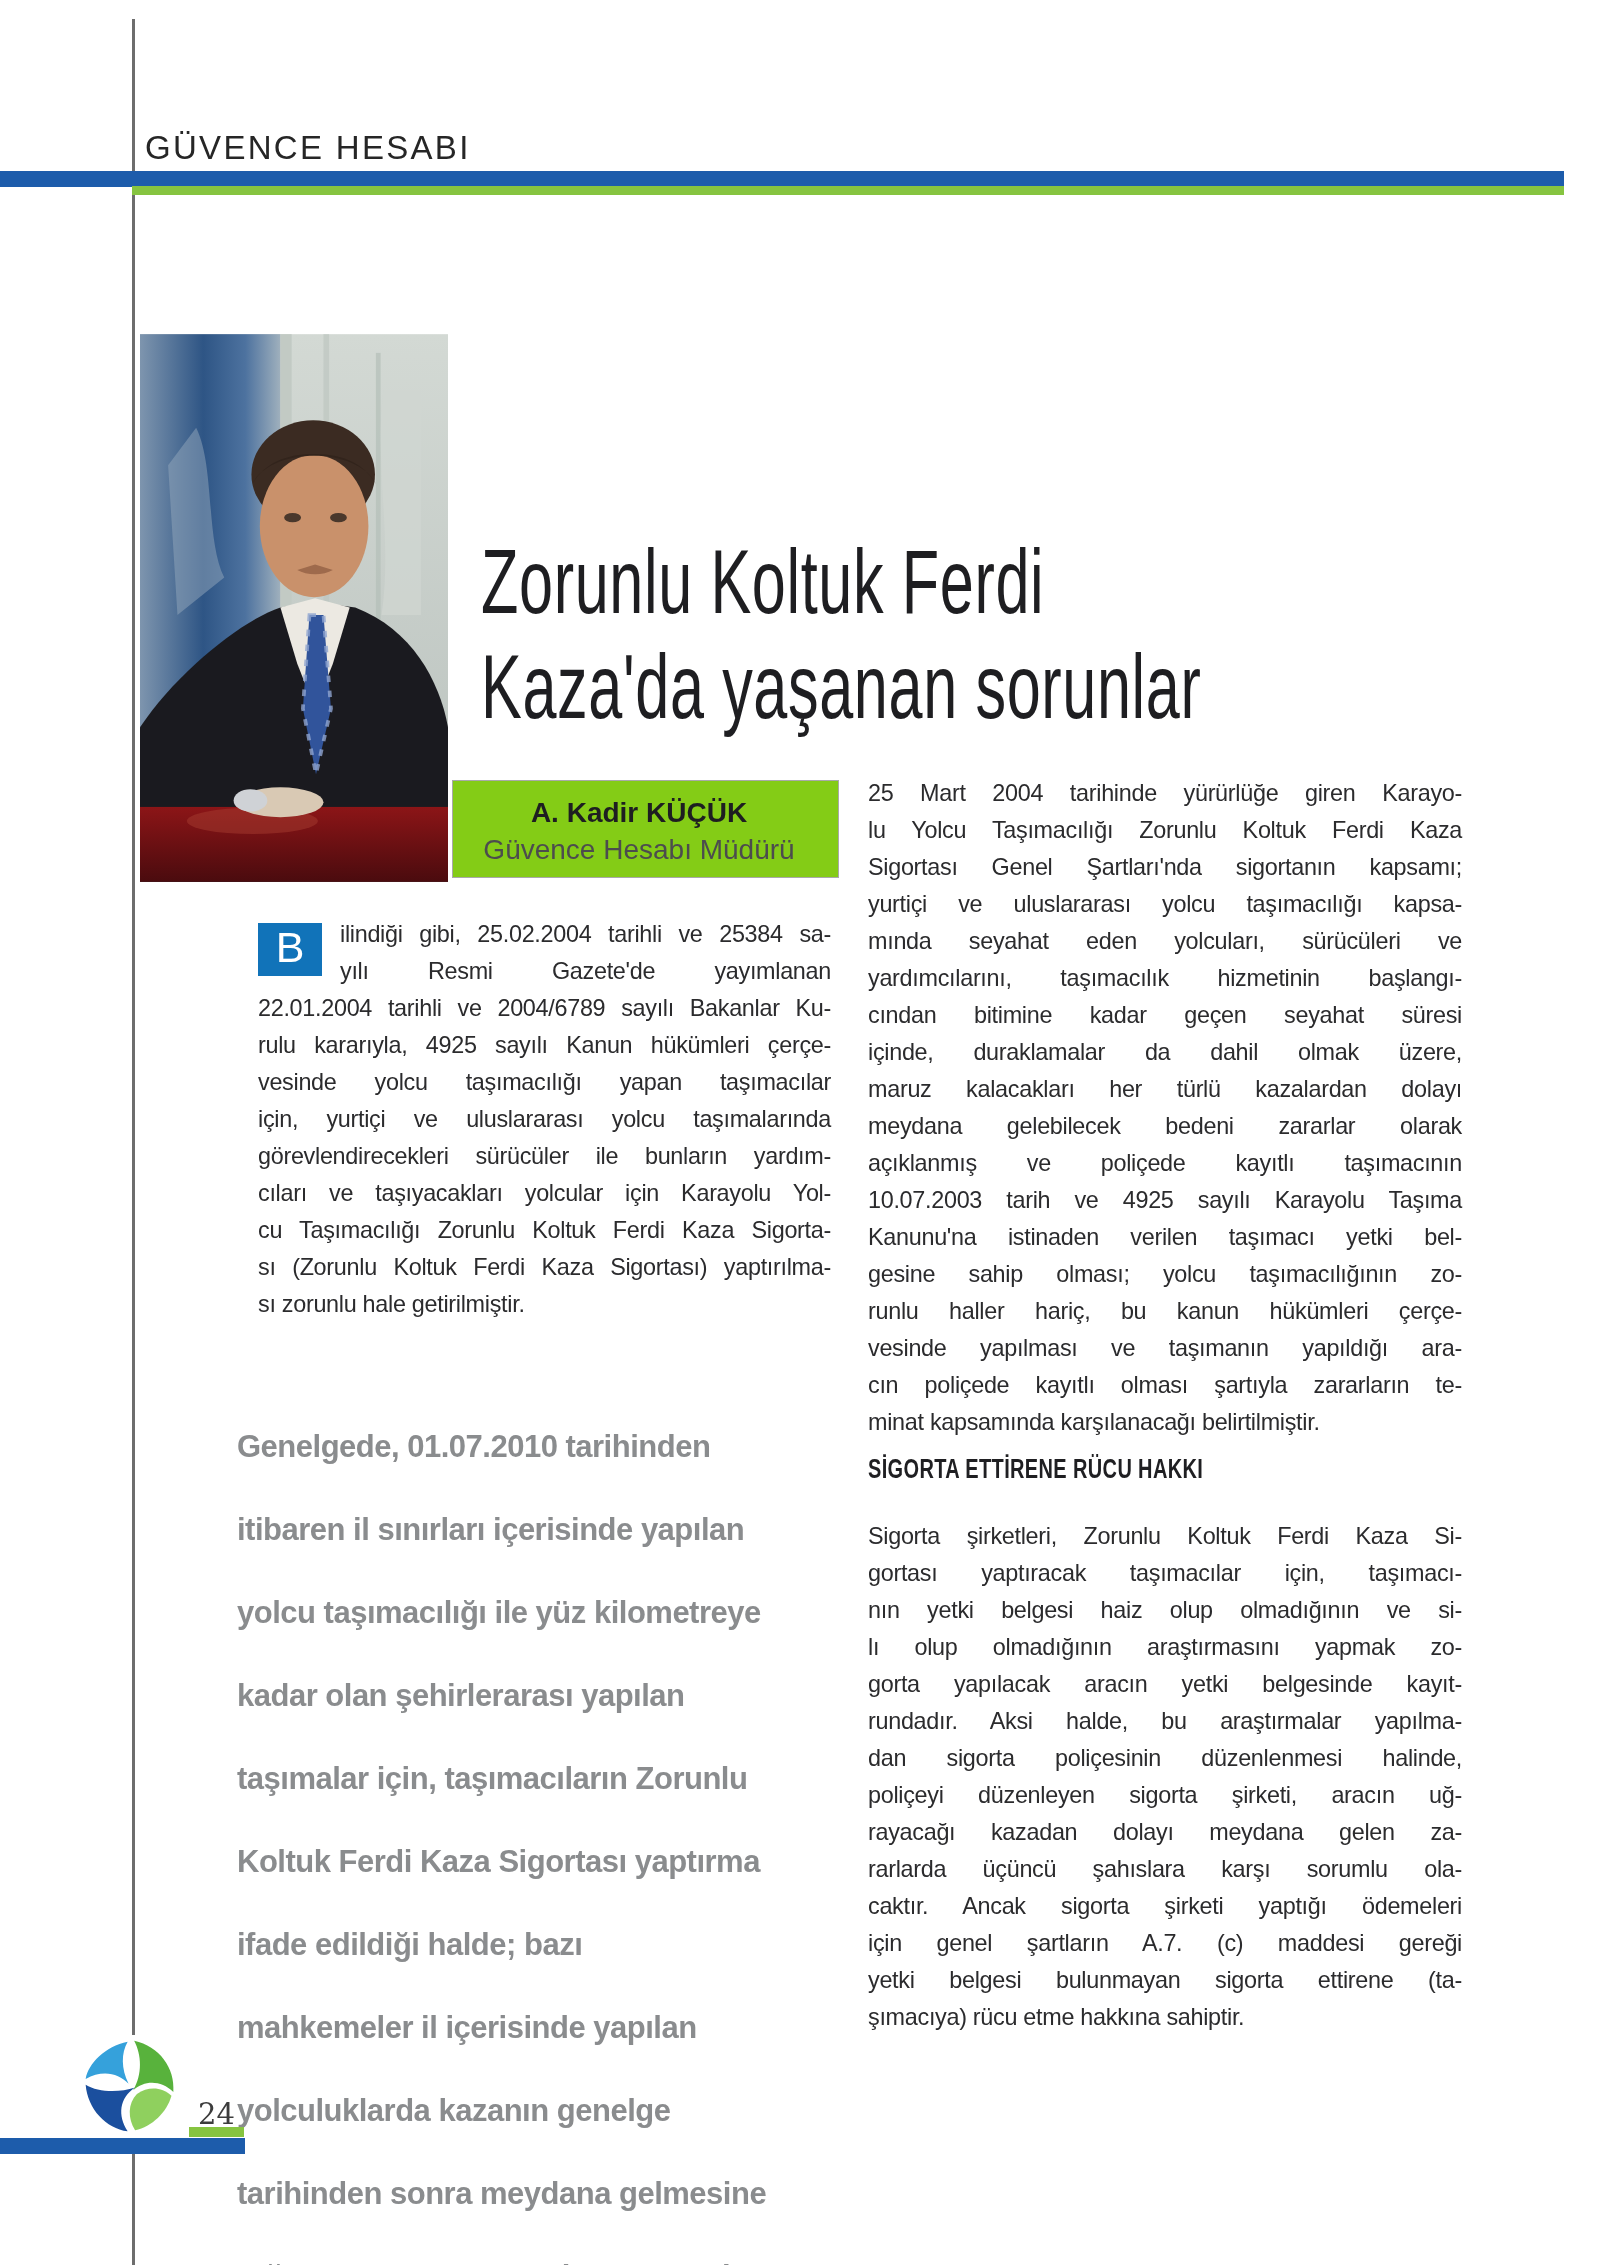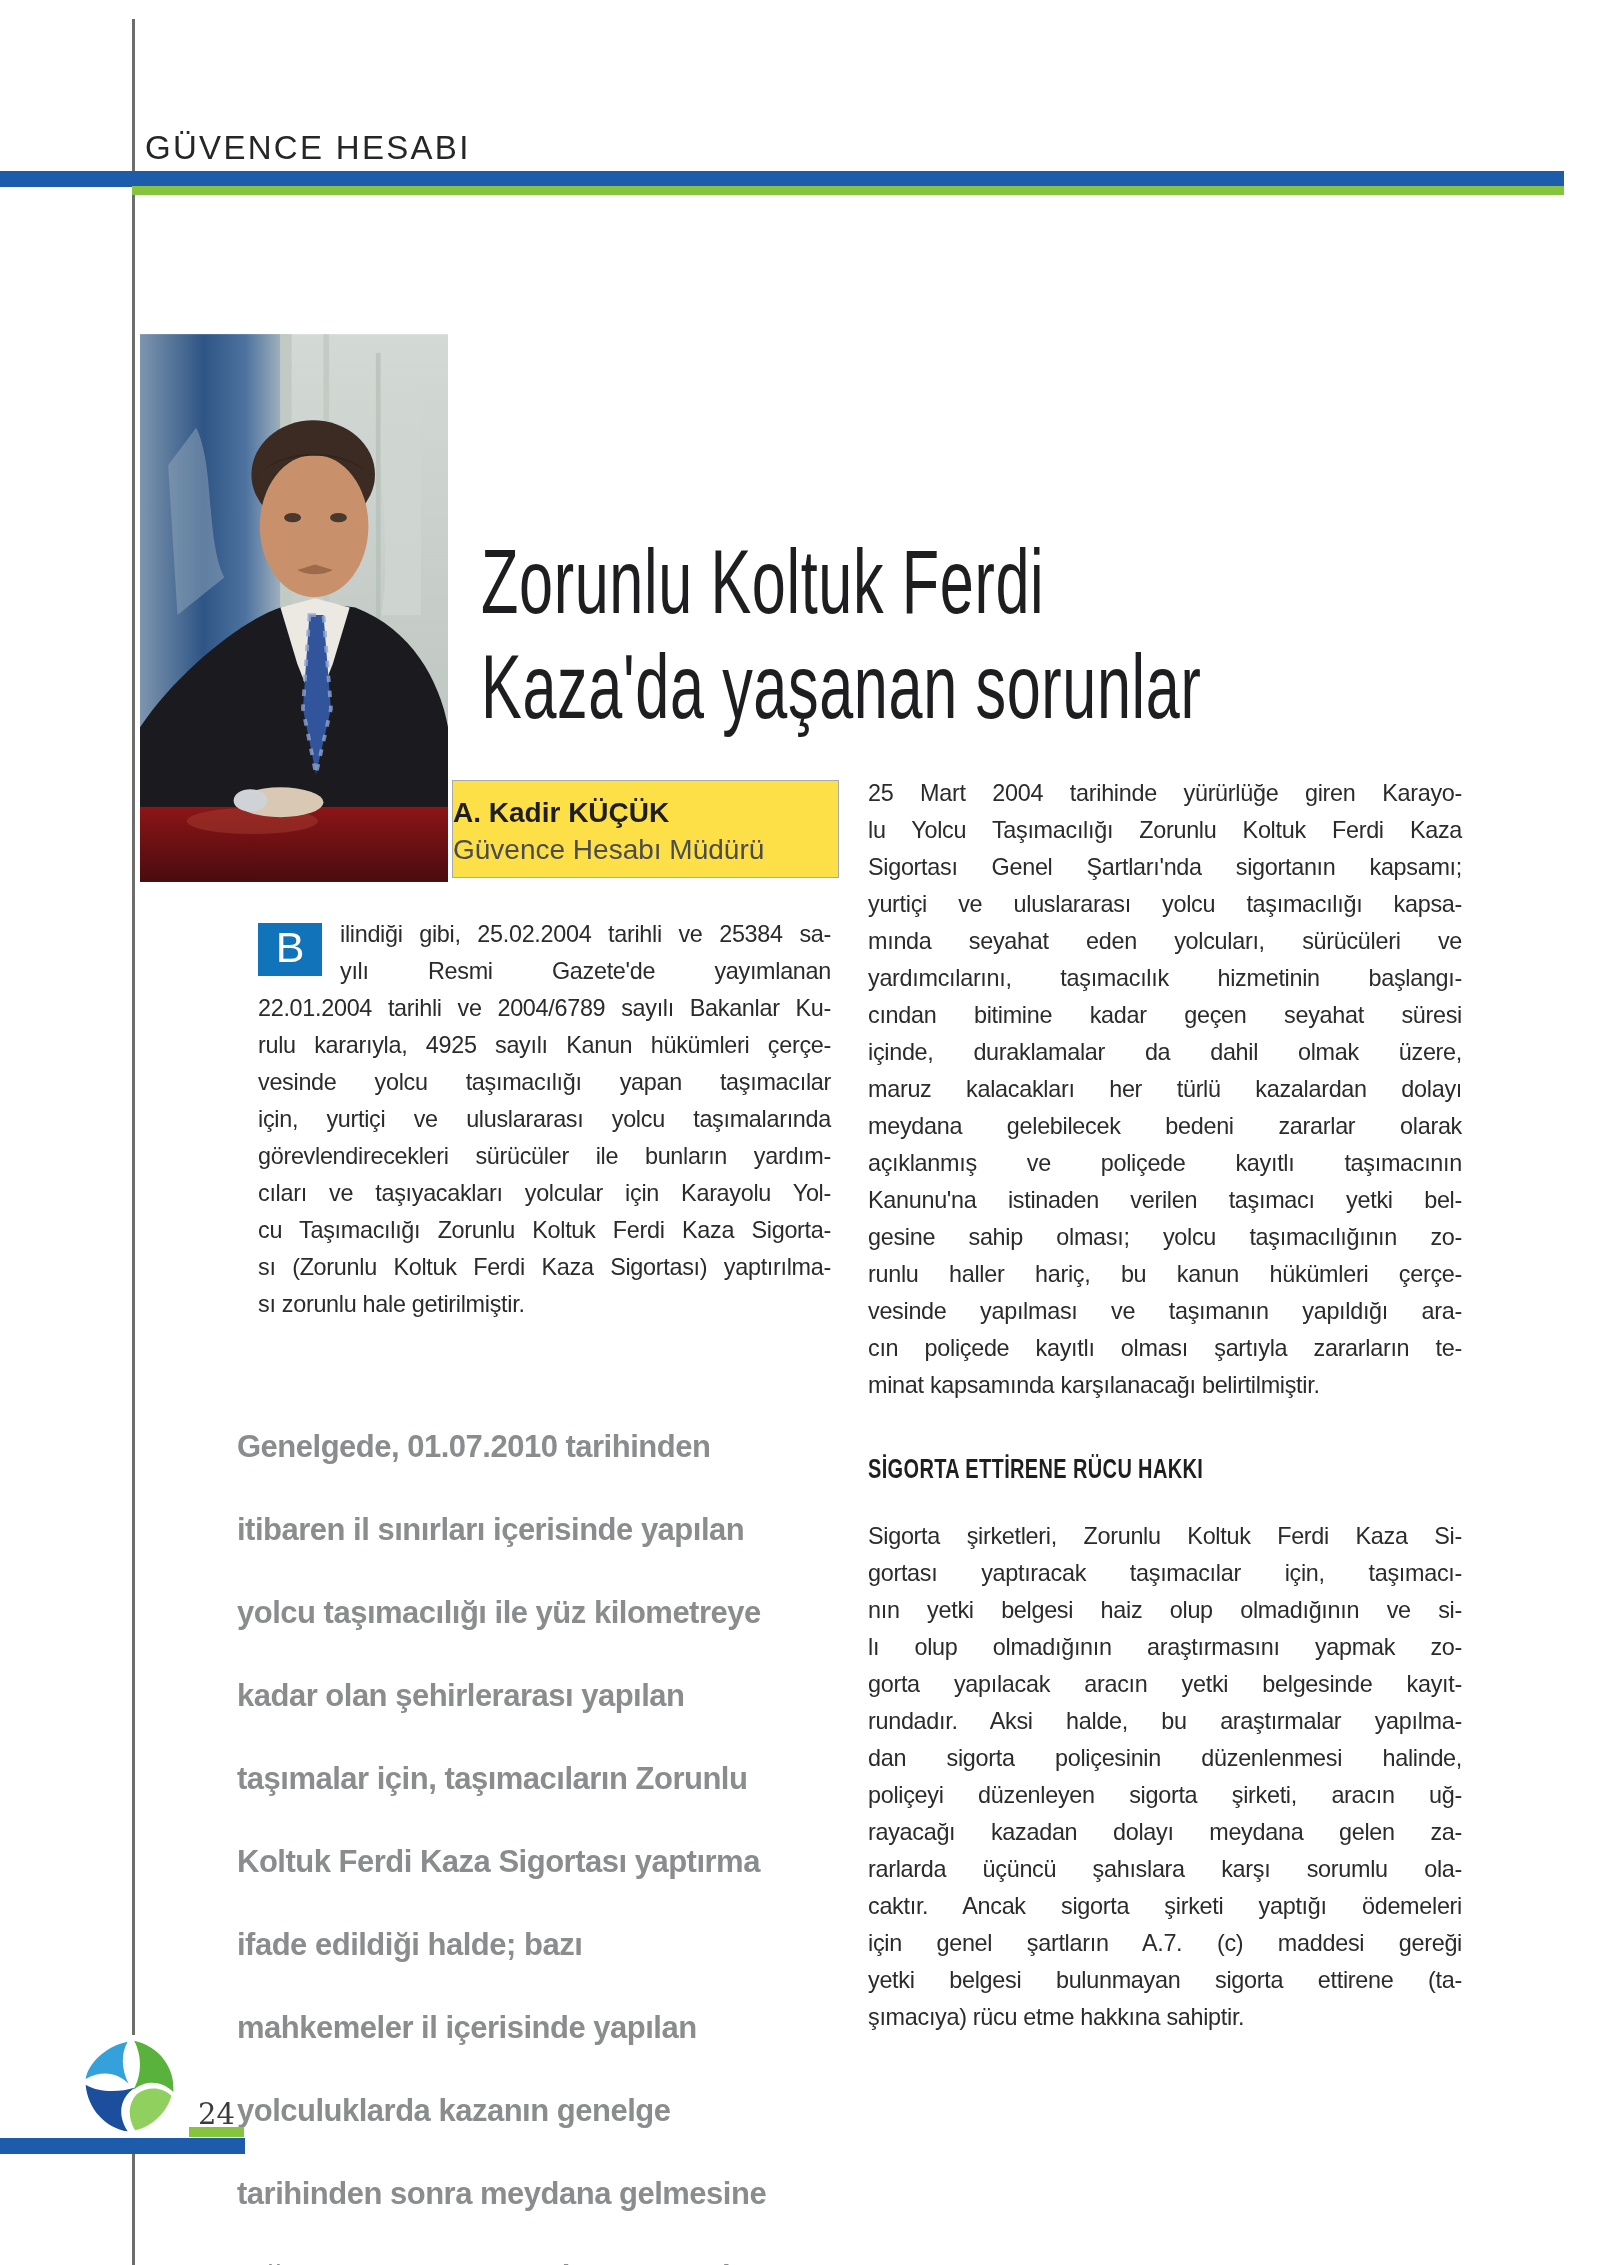--- a/index.html
+++ b/index.html
@@ -33,23 +33,23 @@
     font-size:90px;line-height:105px;font-weight:300;
     color:#1e1e21;
     transform:scaleX(0.68);transform-origin:0 0;
     letter-spacing:0.9px;
   }
   #headline .line{white-space:nowrap;}
 
   
   #author-box{
     left:452px;top:780px;width:387px;height:98px;
-    border:1.9px solid #a9a9a9;background:#fde047;
+    border:1.9px solid #a9a9a9;background:#84cc16;
     box-sizing:border-box;
-    text-align:left;padding:13px 13px 0 0;
+    text-align:center;padding:13px 13px 0 0;
   }
   #author-name{font-size:28px;font-weight:bold;color:#1e1e21;line-height:37px;white-space:nowrap;}
   #author-role{font-size:28px;color:#4c4c4e;line-height:37px;white-space:nowrap;}
 
   
   .body-par{font-size:23.4px;letter-spacing:-0.3px;color:#2b2b2d;}
   .body-par .line{
     white-space:nowrap;height:37px;line-height:37px;
     text-align:justify;text-align-last:justify;
   }
@@ -197,20 +197,21 @@
       <div class="line">lu Yolcu Taşımacılığı Zorunlu Koltuk Ferdi Kaza</div>
       <div class="line">Sigortası Genel Şartları'nda sigortanın kapsamı;</div>
       <div class="line">yurtiçi ve uluslararası yolcu taşımacılığı kapsa-</div>
       <div class="line">mında seyahat eden yolcuları, sürücüleri ve</div>
       <div class="line">yardımcılarını, taşımacılık hizmetinin başlangı-</div>
       <div class="line">cından bitimine kadar geçen seyahat süresi</div>
       <div class="line">içinde, duraklamalar da dahil olmak üzere,</div>
       <div class="line">maruz kalacakları her türlü kazalardan dolayı</div>
       <div class="line">meydana gelebilecek bedeni zararlar olarak</div>
       <div class="line">açıklanmış ve poliçede kayıtlı taşımacının</div>
+      <div class="line">10.07.2003 tarih ve 4925 sayılı Karayolu Taşıma</div>
       <div class="line">Kanunu'na istinaden verilen taşımacı yetki bel-</div>
       <div class="line">gesine sahip olması; yolcu taşımacılığının zo-</div>
       <div class="line">runlu haller hariç, bu kanun hükümleri çerçe-</div>
       <div class="line">vesinde yapılması ve taşımanın yapıldığı ara-</div>
       <div class="line">cın poliçede kayıtlı olması şartıyla zararların te-</div>
       <div class="line last">minat kapsamında karşılanacağı belirtilmiştir.</div>
     </div>
 
   <div class="abs" id="rucu-heading">SİGORTA ETTİRENE RÜCU HAKKI</div>
 

